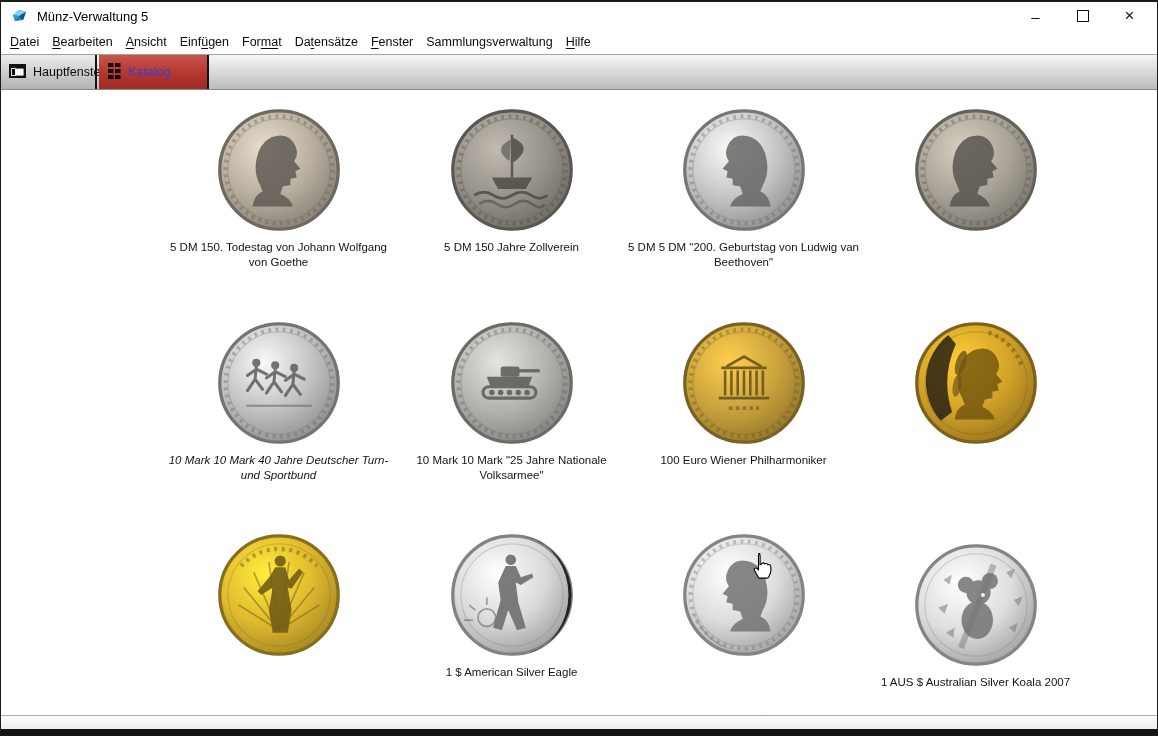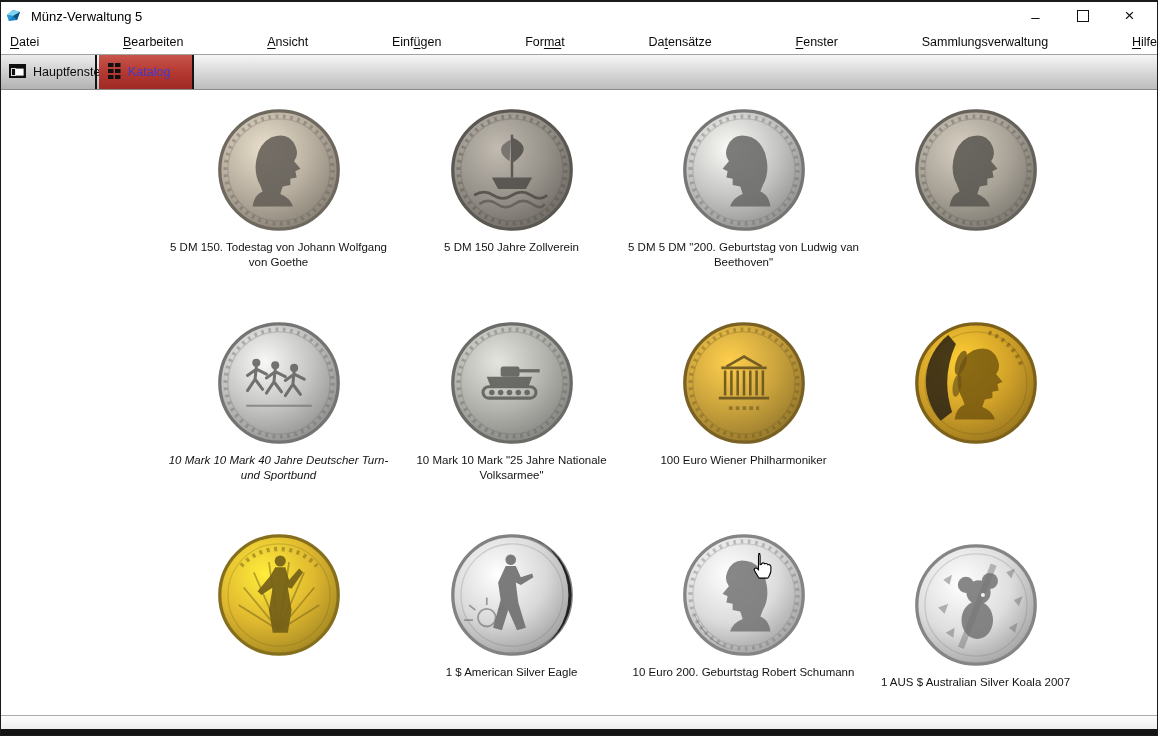--- a/index.html
+++ b/index.html
@@ -1,39 +1,39 @@
 <!DOCTYPE html>
 <html><head>
 <meta charset="utf-8">
 <style>
   html,body{margin:0;padding:0;background:#ffffff;}
   .window{position:relative;width:1158px;height:736px;box-sizing:border-box;
     border:1px solid #1a1a1a;border-top:2px solid #1a1a1a;background:#fff;overflow:hidden;
     font-family:"Liberation Sans",sans-serif;-webkit-font-smoothing:antialiased;}
 
   
-  .titlebar{position:absolute;top:0;left:0;right:0;height:28px;display:flex;align-items:center;padding-left:4px;background:#fff;}
+  .titlebar{position:absolute;top:0;left:0;right:0;height:28px;display:flex;align-items:center;padding-left:10px;background:#fff;}
   .app-icon{width:17px;height:17px;display:inline-block;}
   .title{font-size:13px;color:#000;margin-left:9px;}
   .win-controls{position:absolute;right:4px;top:0;height:28px;display:flex;}
   .wbtn{width:47px;height:28px;display:flex;align-items:center;justify-content:center;font-size:15px;color:#111;cursor:default;}
   .maxbox{width:10px;height:10px;border:1px solid #111;display:inline-block;}
   .closex{font-size:17px;}
 
   
-  .menubar{position:absolute;top:28px;left:0;right:0;height:24px;display:flex;align-items:center;padding-left:9px;column-gap:13px;font-size:12.5px;color:#0a0a0a;background:#fff;justify-content:space-between;}
+  .menubar{position:absolute;top:28px;left:0;right:0;height:24px;display:flex;align-items:center;padding-left:9px;column-gap:13px;font-size:12.5px;color:#0a0a0a;background:#fff;}
   .menu-item{white-space:nowrap;}
   .menu-item u{text-underline-offset:2px;}
 
   
   .toolbar{position:absolute;top:52px;left:0;right:0;height:36px;box-sizing:border-box;
     background:linear-gradient(#f6f6f6,#bcbcbc);border-top:1px solid #a2a2a2;border-bottom:1px solid #8a8a8a;}
   .tab{position:absolute;top:0;height:34px;display:flex;align-items:center;gap:7px;font-size:12.5px;box-sizing:border-box;cursor:pointer;}
   .tab-main{left:0;width:96px;padding-left:8px;background:linear-gradient(#ececec,#b2b2b2);border-right:2px solid #141414;color:#0a0a0a;}
-  .tab-katalog{left:98px;width:95px;padding-left:9px;background:linear-gradient(#c8554c,#b23730 55%,#a02a25);border-right:2px solid #141414;}
+  .tab-katalog{left:98px;width:110px;padding-left:9px;background:linear-gradient(#c8554c,#b23730 55%,#a02a25);border-right:2px solid #141414;}
   .katalog-label{color:#3d3dcc;}
   .navbtn{position:absolute;top:59px;height:23px;box-sizing:border-box;border:1px solid #4a4a4a;border-radius:4px;
     background:linear-gradient(#ffffff,#e9e9e9);font-family:"Liberation Sans",sans-serif;font-size:12.3px;color:#111;
     display:flex;align-items:center;justify-content:center;padding:0 6px;cursor:pointer;box-shadow:0 1px 0 rgba(255,255,255,.7) inset;}
   .b-first{left:252px;width:27px;}
   .b-prev{left:283px;width:83px;}
   .b-next{left:369px;width:84px;}
   .b-last{left:456px;width:27px;}
   .pager-text{position:absolute;top:62px;font-size:12px;font-weight:bold;color:#1c1c1c;}
   .p-label{left:521px;}
@@ -388,21 +388,20 @@
           <circle cx="50" cy="50" r="47" fill="url(#cg10)" stroke="rgb(132,132,132)" stroke-width="2.6"></circle>
           <circle cx="50" cy="50" r="40.5" fill="none" stroke="rgb(114,114,114)" stroke-width="1" opacity="0.25"></circle>
           <path d="M9 60 A48 48 0 0 0 42 94 A44 44 0 0 1 9 60 Z" fill="#3a3a3a" opacity="0.5"></path>
           <g transform="translate(100 0) scale(-1 1)">
             <g fill="rgb(114,114,114)" opacity="0.85">
               <path d="M44 24 q14 -5 19 7 q3 7 -1 12 l5 6 -4 2 1 5 -5 1 0 5 -6 1 -2 6 q8 3 10 10 l-32 0 q1 -9 8 -12 l-2 -5 q-5 -9 -3 -20 q2 -13 12 -18 z"></path>
             </g>
           </g>
           <circle cx="50" cy="50" r="42.5" fill="none" stroke="rgb(114,114,114)" stroke-width="3.2" stroke-dasharray="2.2 3.6" opacity="0.38"></circle>
         </svg>
-        <div class="coin-caption">10 Euro 200. Geburtstag Robert Schumann</div>
       </div>
       <div class="coin-card" style="left: 811px; top: 452px;">
         <svg class="coin-svg" viewBox="0 0 100 100">
           <defs>
             <radialGradient id="cg11" cx="38%" cy="32%" r="75%">
               <stop offset="0%" stop-color="rgb(255,255,255)"></stop>
               <stop offset="55%" stop-color="#dedede"></stop>
               <stop offset="100%" stop-color="rgb(160,160,160)"></stop>
             </radialGradient>
           </defs>

